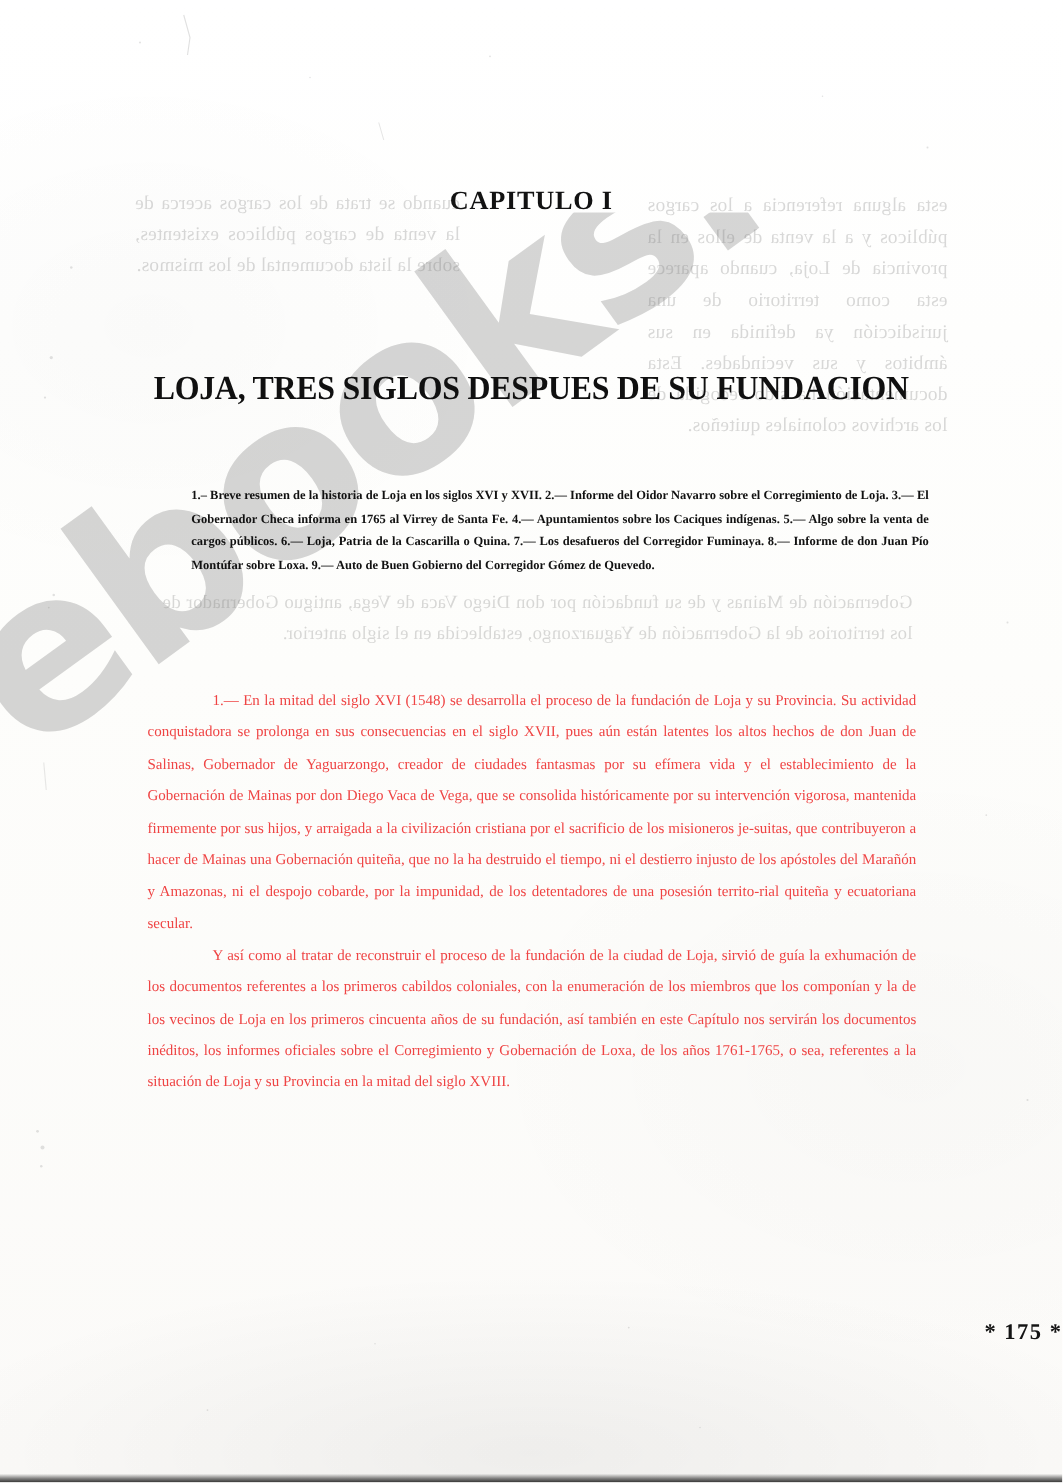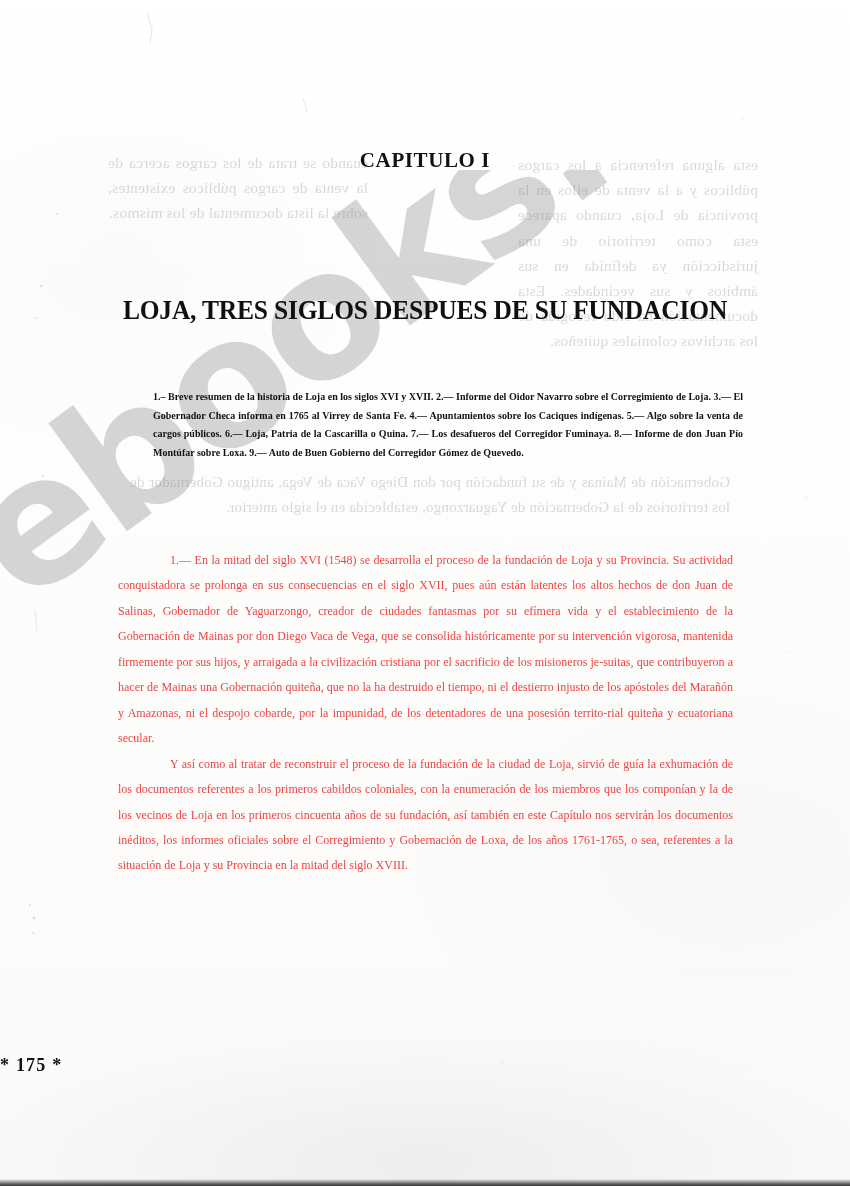--- a/index.html
+++ b/index.html
@@ -153,21 +153,21 @@
   #body-block p {
     margin: 0;
     text-indent: 52px;
     hyphens: manual;
   }
 
   .page-number {
     position: absolute;
     left: 0; right: 0;
     top: 1055px;
-    text-align: left;
+    text-align: right;
     font-family: "Liberation Serif", serif;
     font-weight: 700;
     font-size: 18px;
     letter-spacing: 1.2px;
     color: #141414;
   }
 </style>
 </head>
 <body>
 

